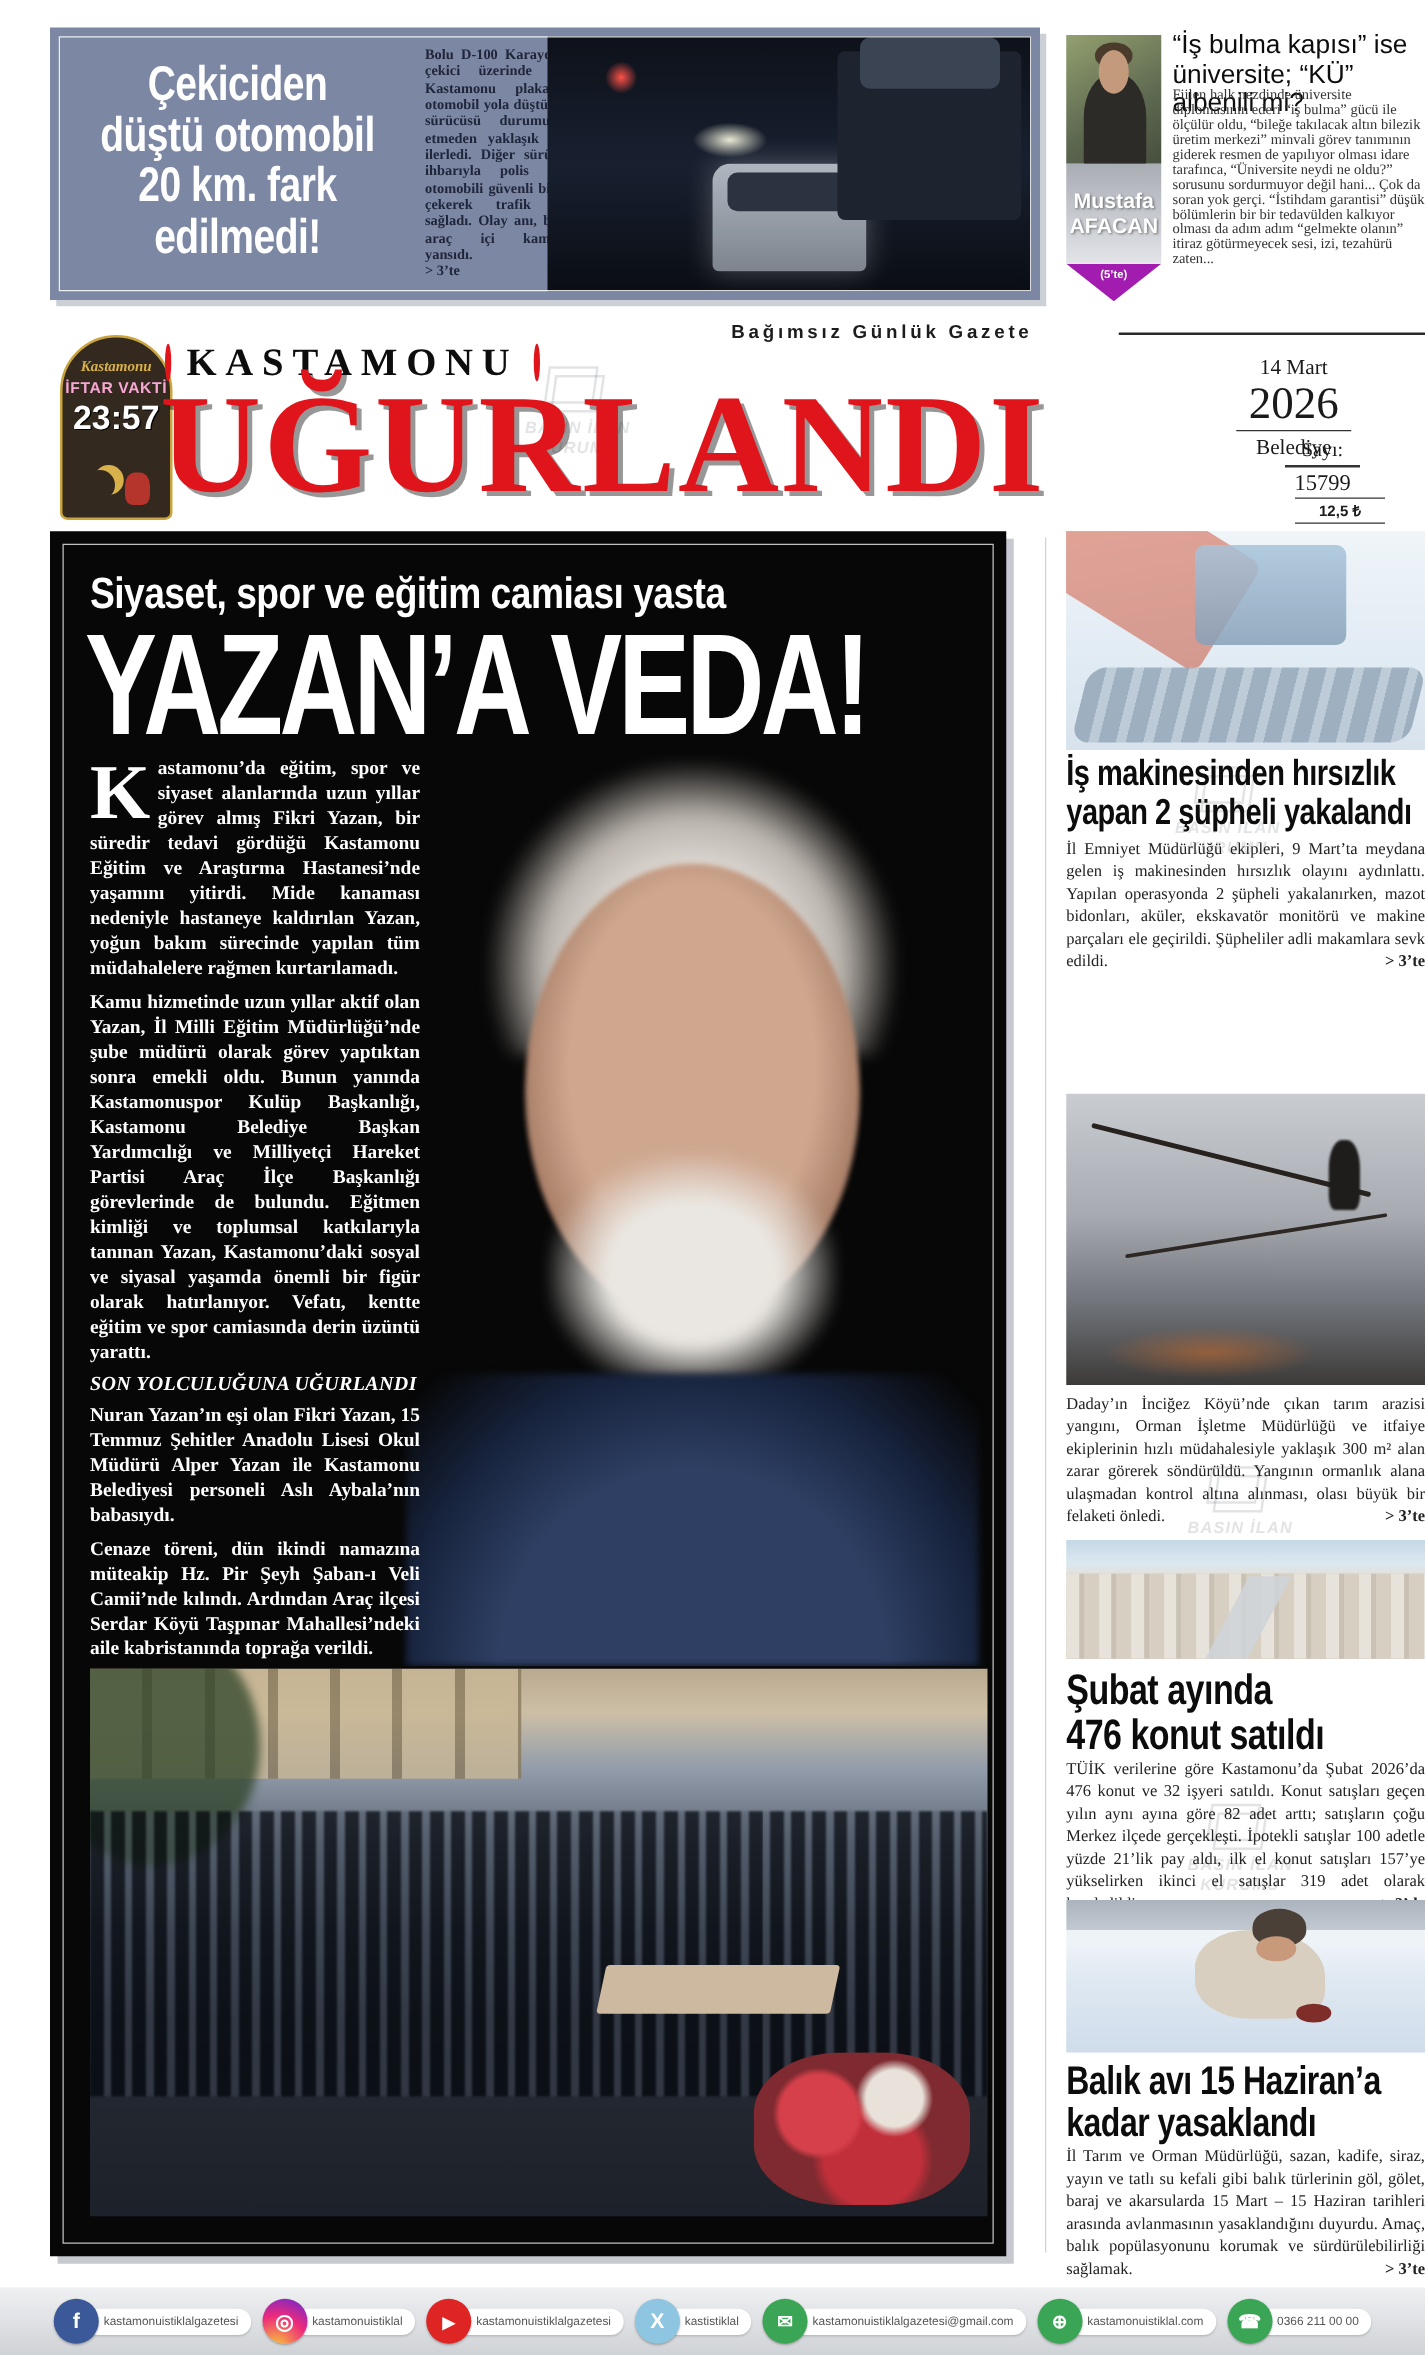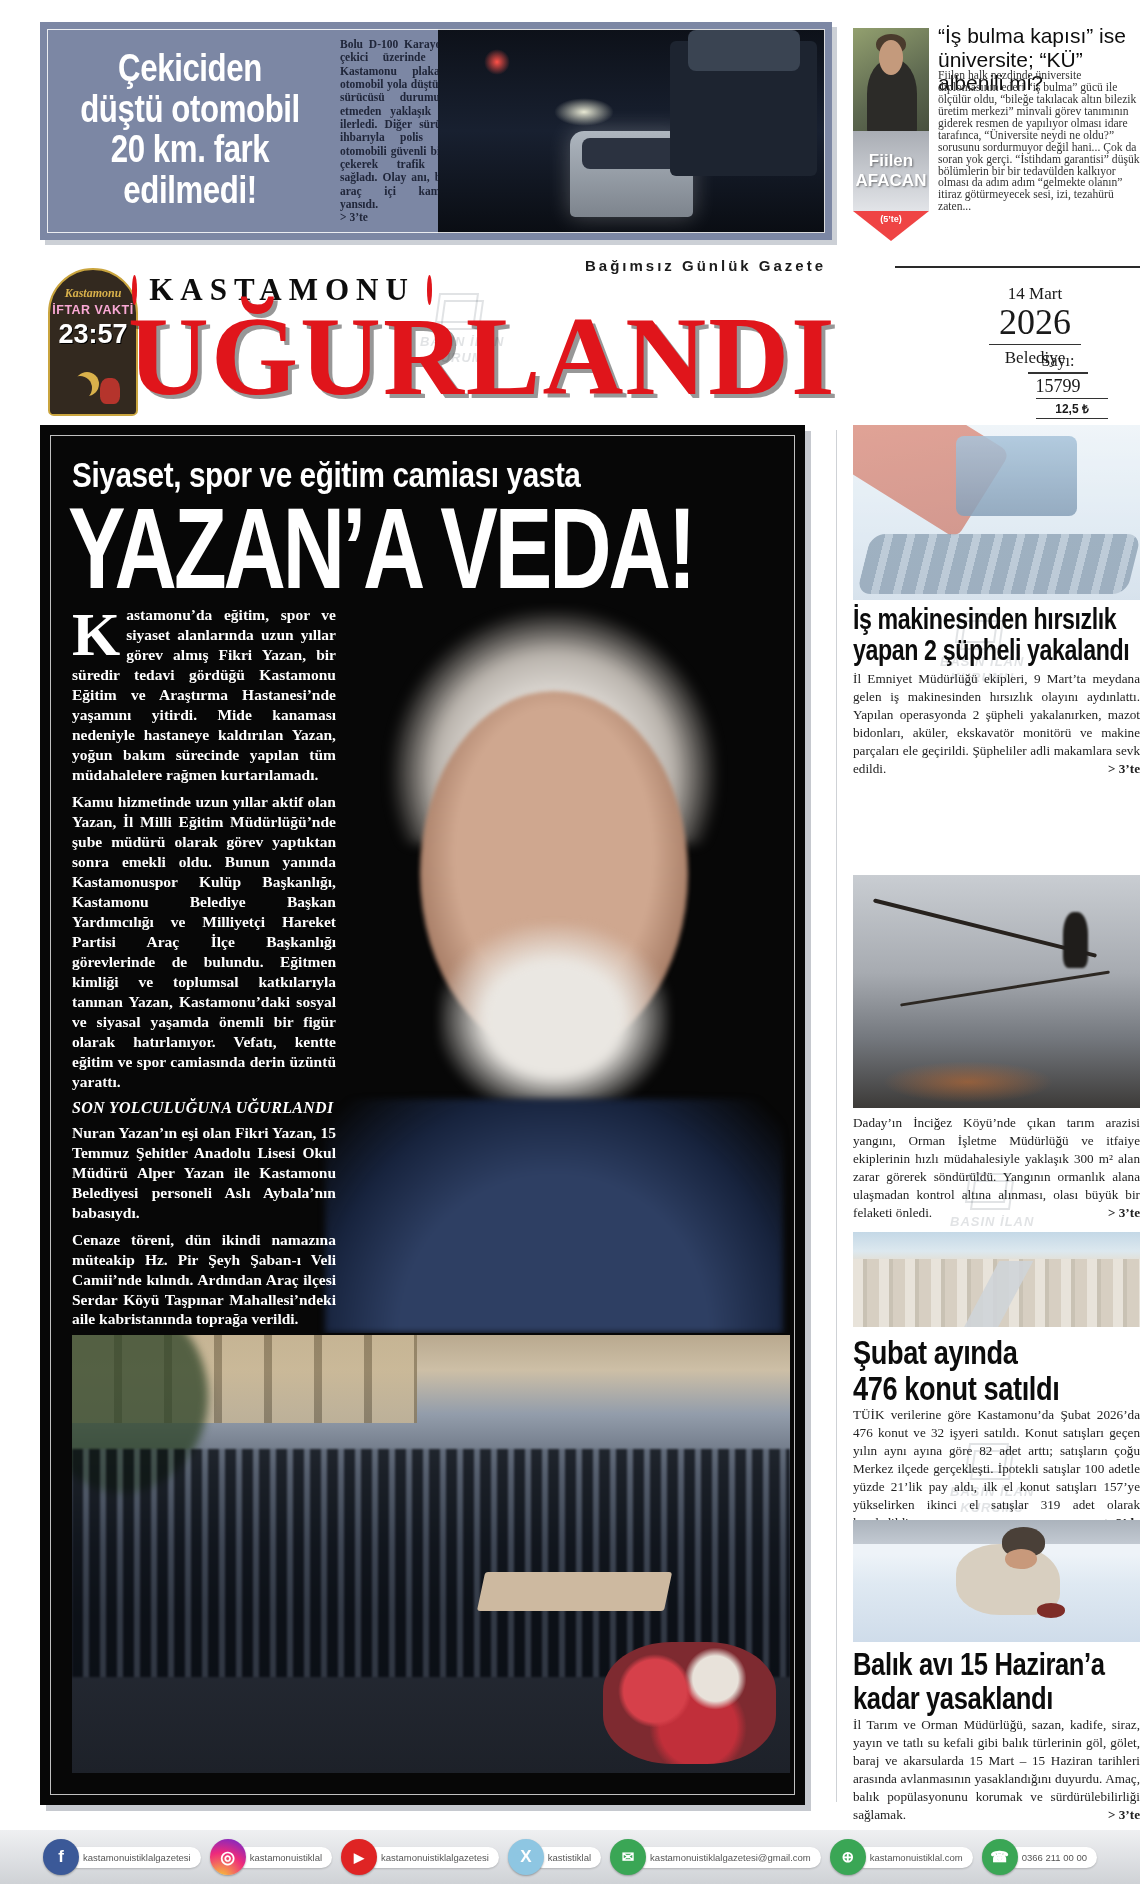--- a/index.html
+++ b/index.html
@@ -36,21 +36,21 @@
 
   
   .col-photo{left:853px;top:28px;width:76px;height:103px;background:linear-gradient(150deg,#93a06f,#5d6850 60%,#474f3d);overflow:hidden;}
   .col-photo .fig{position:absolute;left:18%;top:30%;width:66%;height:75%;background:#2c2b28;border-radius:45% 45% 10% 10%;}
   .col-photo .head{position:absolute;left:34%;top:12%;width:32%;height:34%;background:#c49a7c;border-radius:50%;}
   .col-photo .hair{position:absolute;left:30%;top:6%;width:40%;height:20%;background:#4a3b2d;border-radius:50%;}
   .col-namebox{left:853px;top:131px;width:76px;height:80px;background:linear-gradient(#a9adb4,#e2e4e8);
                display:flex;flex-direction:column;align-items:center;justify-content:center;}
   .col-namebox .n1{font-size:17px;font-weight:bold;color:#fff;text-shadow:1px 1px 2px rgba(0,0,0,.45);}
   .col-namebox .n2{font-size:17px;font-weight:bold;color:#fff;text-shadow:1px 1px 2px rgba(0,0,0,.45);}
-  .col-tail{left:853px;top:211px;width:76px;height:30px;background:#ef4444;clip-path:polygon(0 0,100% 0,50% 100%);
+  .col-tail{left:853px;top:211px;width:76px;height:30px;background:#a21caf;clip-path:polygon(0 0,100% 0,50% 100%);
             text-align:center;color:#fff;font-size:9px;font-weight:bold;padding-top:3px;box-sizing:border-box;}
   .col-head{left:938px;top:24px;width:202px;font-weight:normal;font-size:21px;line-height:1.12;color:#0d0d0d;}
   .col-body{left:938px;top:70px;width:202px;font-size:11.6px;line-height:1.03;color:#333;
             font-family:"Liberation Serif",serif;}
 
   
   .iftar{left:48px;top:268px;width:90px;height:148px;background:#33291f;border:2px solid #caa53f;
          border-radius:46px 46px 6px 6px;text-align:center;box-sizing:border-box;padding-top:16px;overflow:hidden;}
   .iftar .city{font-family:"Liberation Serif",serif;font-style:italic;font-weight:bold;color:#d9b14b;font-size:12px;}
   .iftar .lbl{color:#f9a8d4;font-weight:bold;font-size:12.5px;letter-spacing:.5px;margin-top:2px;}
@@ -218,21 +218,21 @@
       <div class="abs dc-truck"></div>
     </div>
   </div>
 
   <div class="abs col-photo">
     <div class="fig"></div>
     <div class="hair"></div>
     <div class="head"></div>
   </div>
   <div class="abs col-namebox">
-    <div class="n1">Fiilen</div>
+    <div class="n1">Mustafa</div>
     <div class="n2">AFACAN</div>
   </div>
   <div class="abs col-tail">(5’te)</div>
   <div class="abs col-head">“İş bulma kapısı” ise üniversite; “KÜ” albenili mi?</div>
   <div class="abs col-body">Fiilen halk nezdinde üniversite diplomasının ederi “iş bulma” gücü ile ölçülür oldu, “bileğe takılacak altın bilezik üretim merkezi” minvali görev tanımının giderek resmen de yapılıyor olması idare tarafınca, “Üniversite neydi ne oldu?” sorusunu sordurmuyor değil hani... Çok da soran yok gerçi. “İstihdam garantisi” düşük bölümlerin bir bir tedavülden kalkıyor olması da adım adım “gelmekte olanın” itiraz götürmeyecek sesi, izi, tezahürü zaten...</div>
 
   <div class="abs iftar">
     <div class="city">Kastamonu</div>
     <div class="lbl">İFTAR VAKTİ</div>
     <div class="time">23:57</div>

